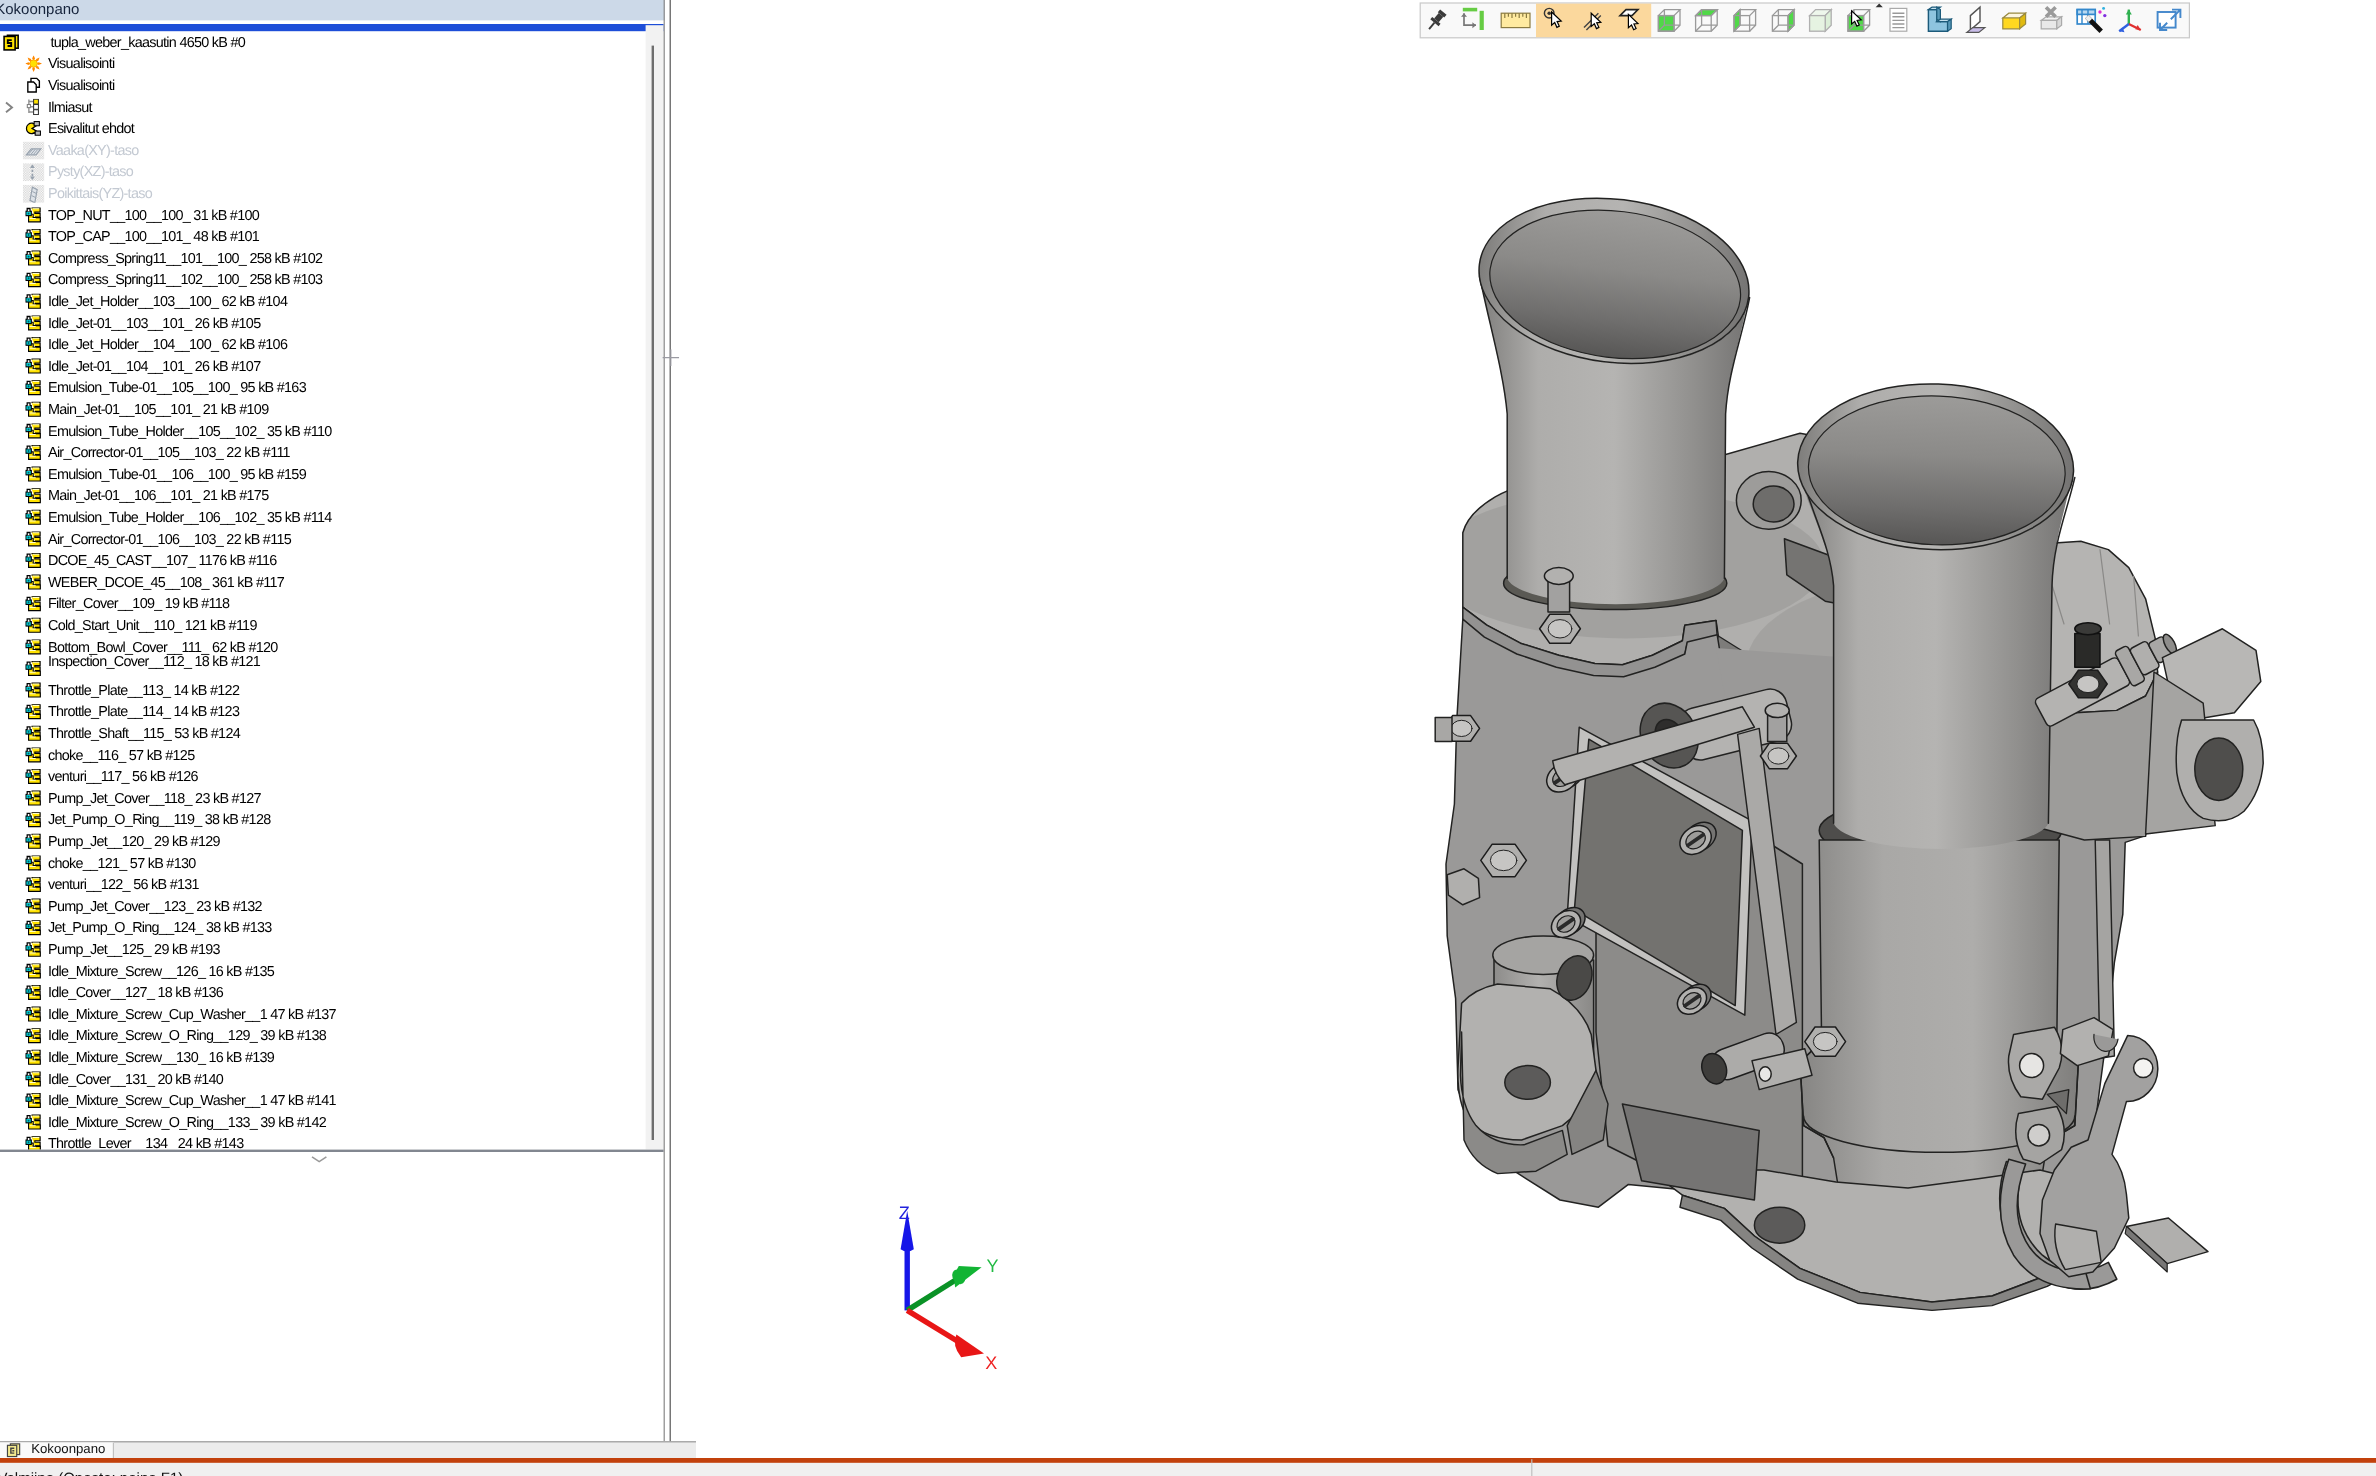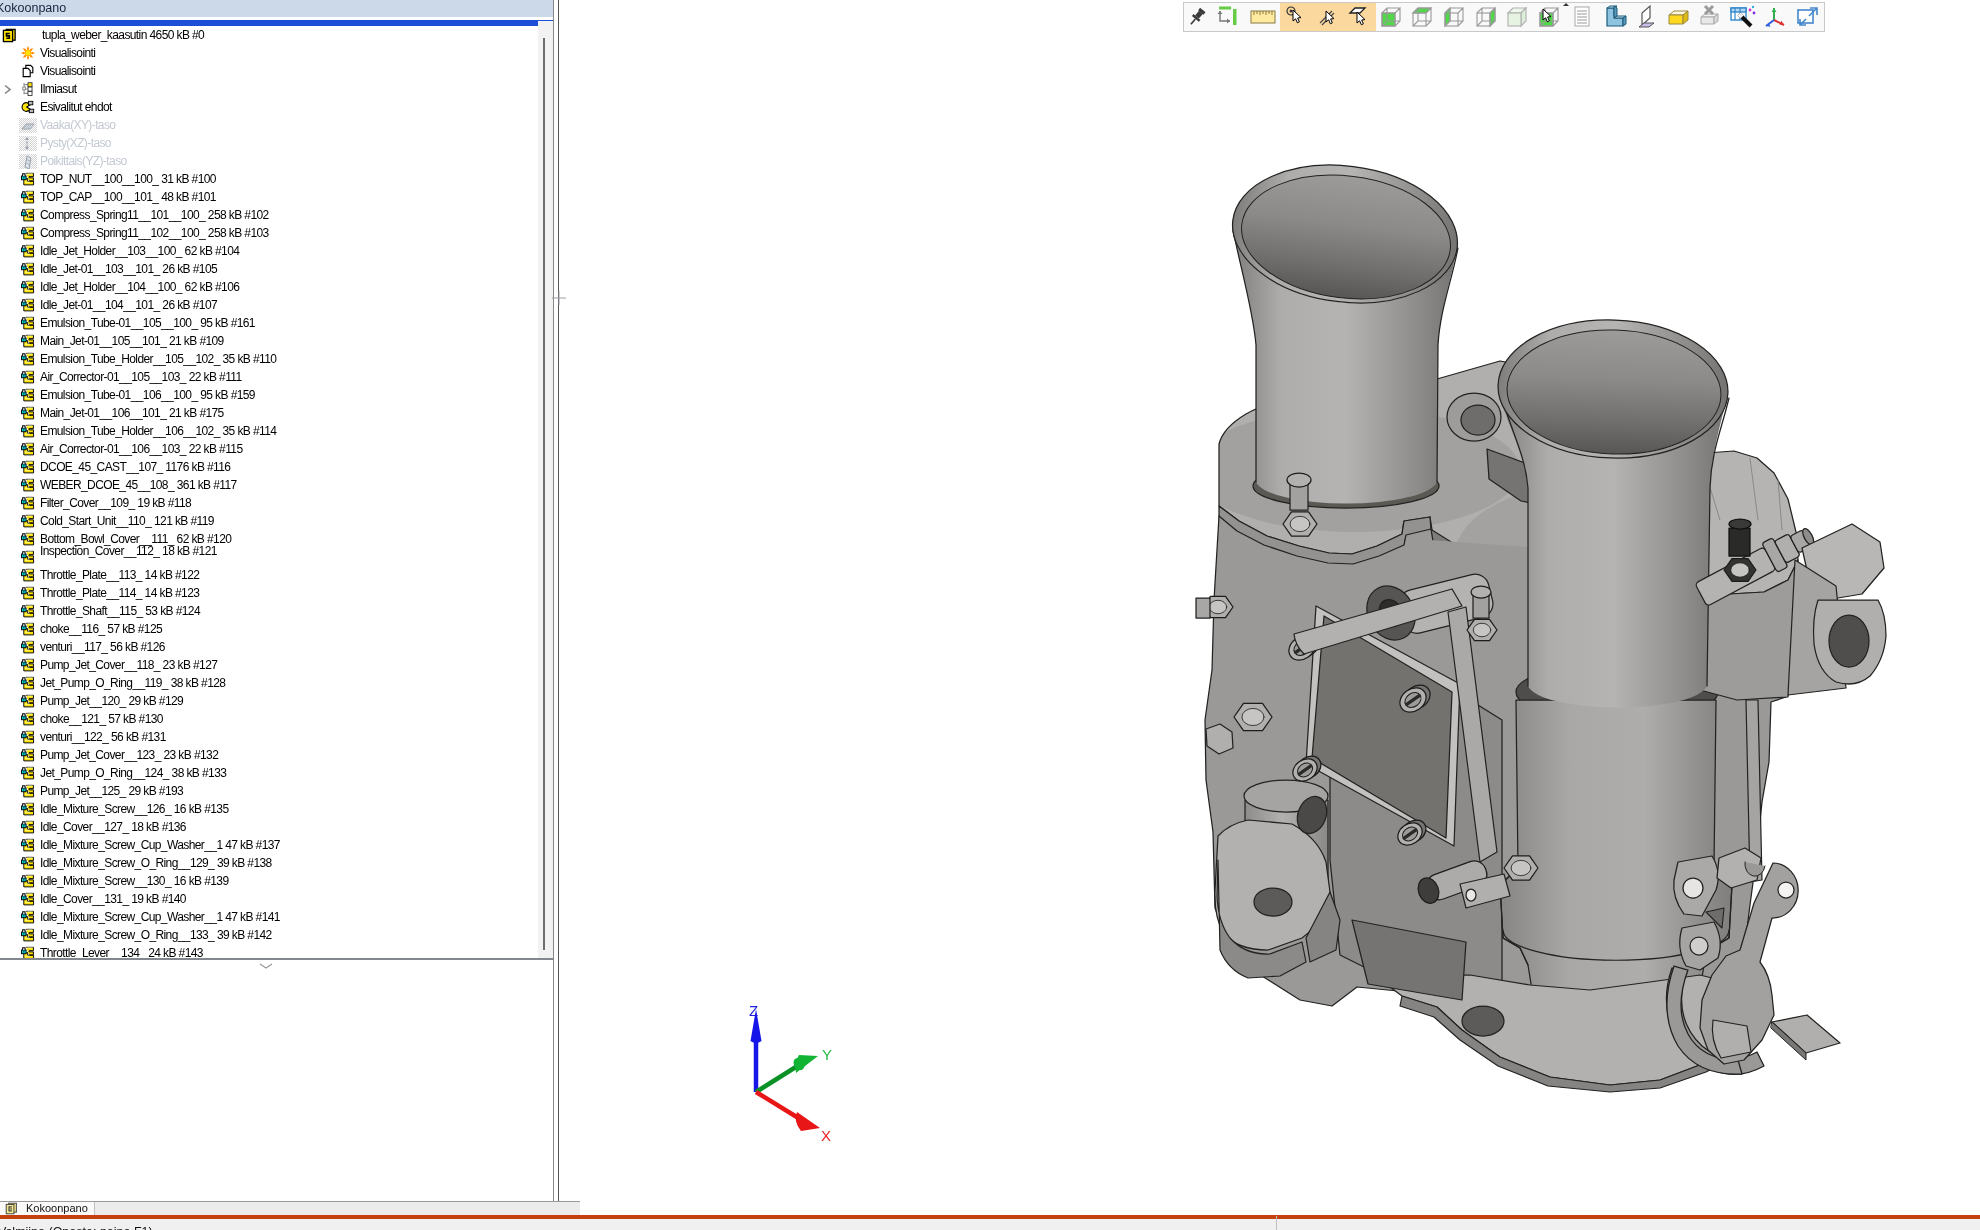--- a/index.html
+++ b/index.html
@@ -161,21 +161,21 @@
         <use href="#ipart"></use>
       </svg>
       <div class="tt" style="left:40px;top:252px">Idle_Jet_Holder__104__100_ 62 kB #106</div>
 <svg class="ti" style="left:21px;top:272px;width:14px;height:14px">
         <use href="#ipart"></use>
       </svg>
       <div class="tt" style="left:40px;top:270px">Idle_Jet-01__104__101_ 26 kB #107</div>
 <svg class="ti" style="left:21px;top:290px;width:14px;height:14px">
         <use href="#ipart"></use>
       </svg>
-      <div class="tt" style="left:40px;top:288px">Emulsion_Tube-01__105__100_ 95 kB #161</div>
+      <div class="tt" style="left:40px;top:288px">Emulsion_Tube-01__105__100_ 95 kB #163</div>
 <svg class="ti" style="left:21px;top:308px;width:14px;height:14px">
         <use href="#ipart"></use>
       </svg>
       <div class="tt" style="left:40px;top:306px">Main_Jet-01__105__101_ 21 kB #109</div>
 <svg class="ti" style="left:21px;top:326px;width:14px;height:14px">
         <use href="#ipart"></use>
       </svg>
       <div class="tt" style="left:40px;top:324px">Emulsion_Tube_Holder__105__102_ 35 kB #110</div>
 <svg class="ti" style="left:21px;top:344px;width:14px;height:14px">
         <use href="#ipart"></use>
@@ -289,21 +289,21 @@
         <use href="#ipart"></use>
       </svg>
       <div class="tt" style="left:40px;top:828px">Idle_Mixture_Screw_O_Ring__129_ 39 kB #138</div>
 <svg class="ti" style="left:21px;top:848px;width:14px;height:14px">
         <use href="#ipart"></use>
       </svg>
       <div class="tt" style="left:40px;top:846px">Idle_Mixture_Screw__130_ 16 kB #139</div>
 <svg class="ti" style="left:21px;top:866px;width:14px;height:14px">
         <use href="#ipart"></use>
       </svg>
-      <div class="tt" style="left:40px;top:864px">Idle_Cover__131_ 19 kB #140</div>
+      <div class="tt" style="left:40px;top:864px">Idle_Cover__131_ 20 kB #140</div>
 <svg class="ti" style="left:21px;top:884px;width:14px;height:14px">
         <use href="#ipart"></use>
       </svg>
       <div class="tt" style="left:40px;top:882px">Idle_Mixture_Screw_Cup_Washer__1 47 kB #141</div>
 <svg class="ti" style="left:21px;top:902px;width:14px;height:14px">
         <use href="#ipart"></use>
       </svg>
       <div class="tt" style="left:40px;top:900px">Idle_Mixture_Screw_O_Ring__133_ 39 kB #142</div>
 <svg class="ti" style="left:21px;top:920px;width:14px;height:14px">
         <use href="#ipart"></use>

